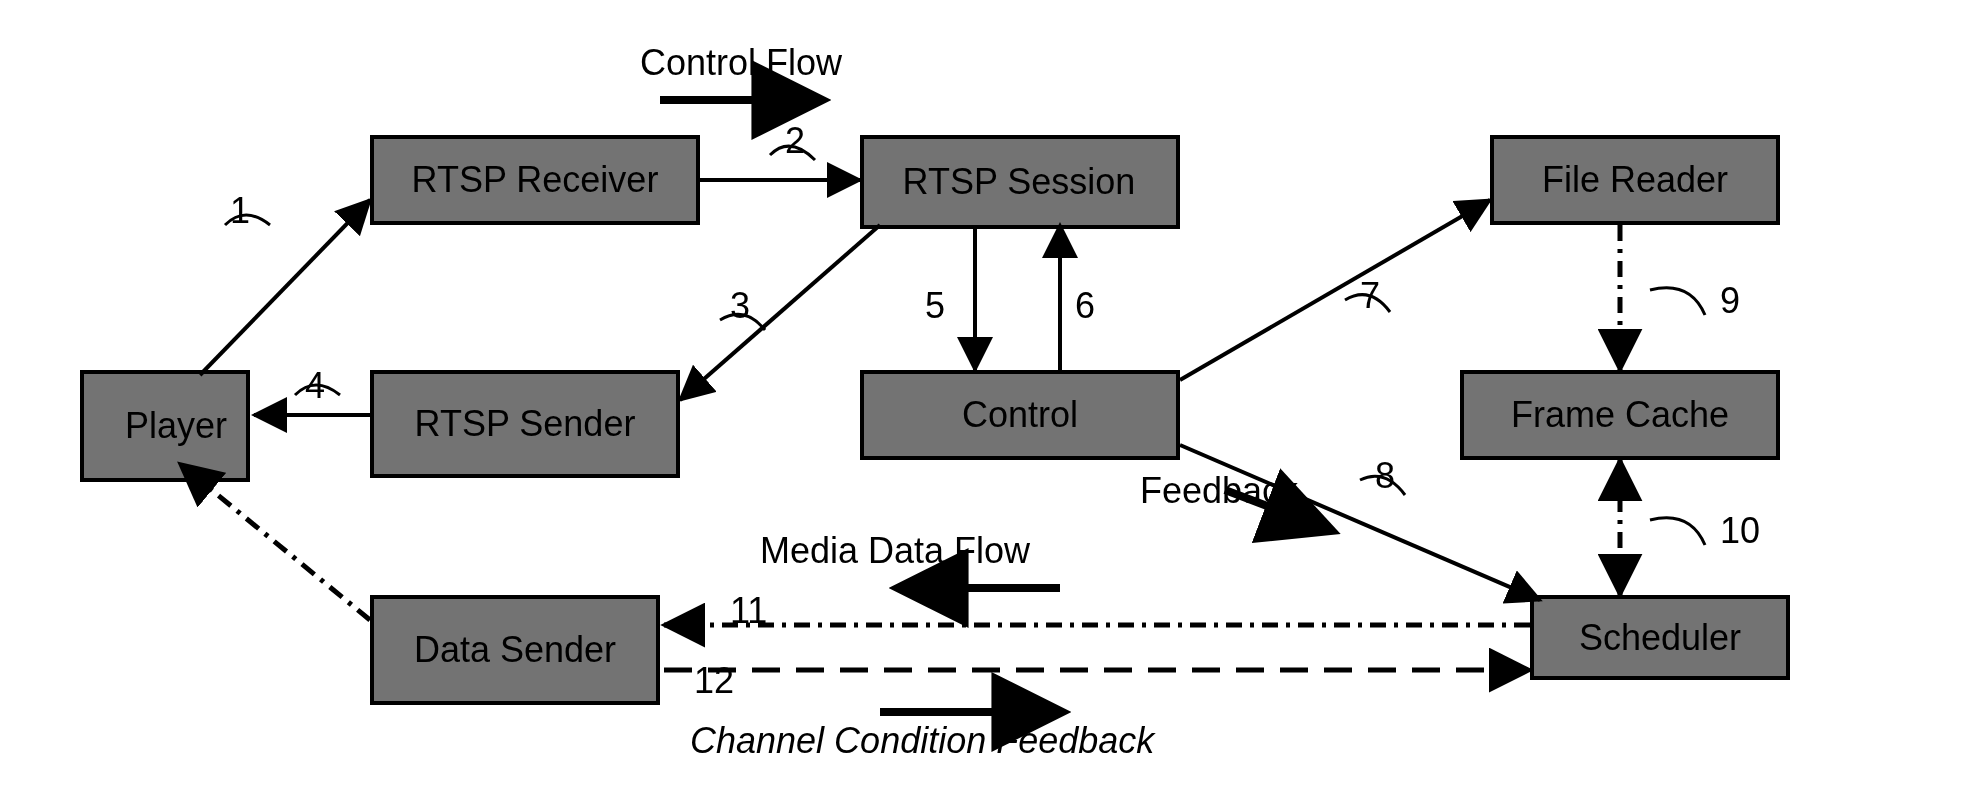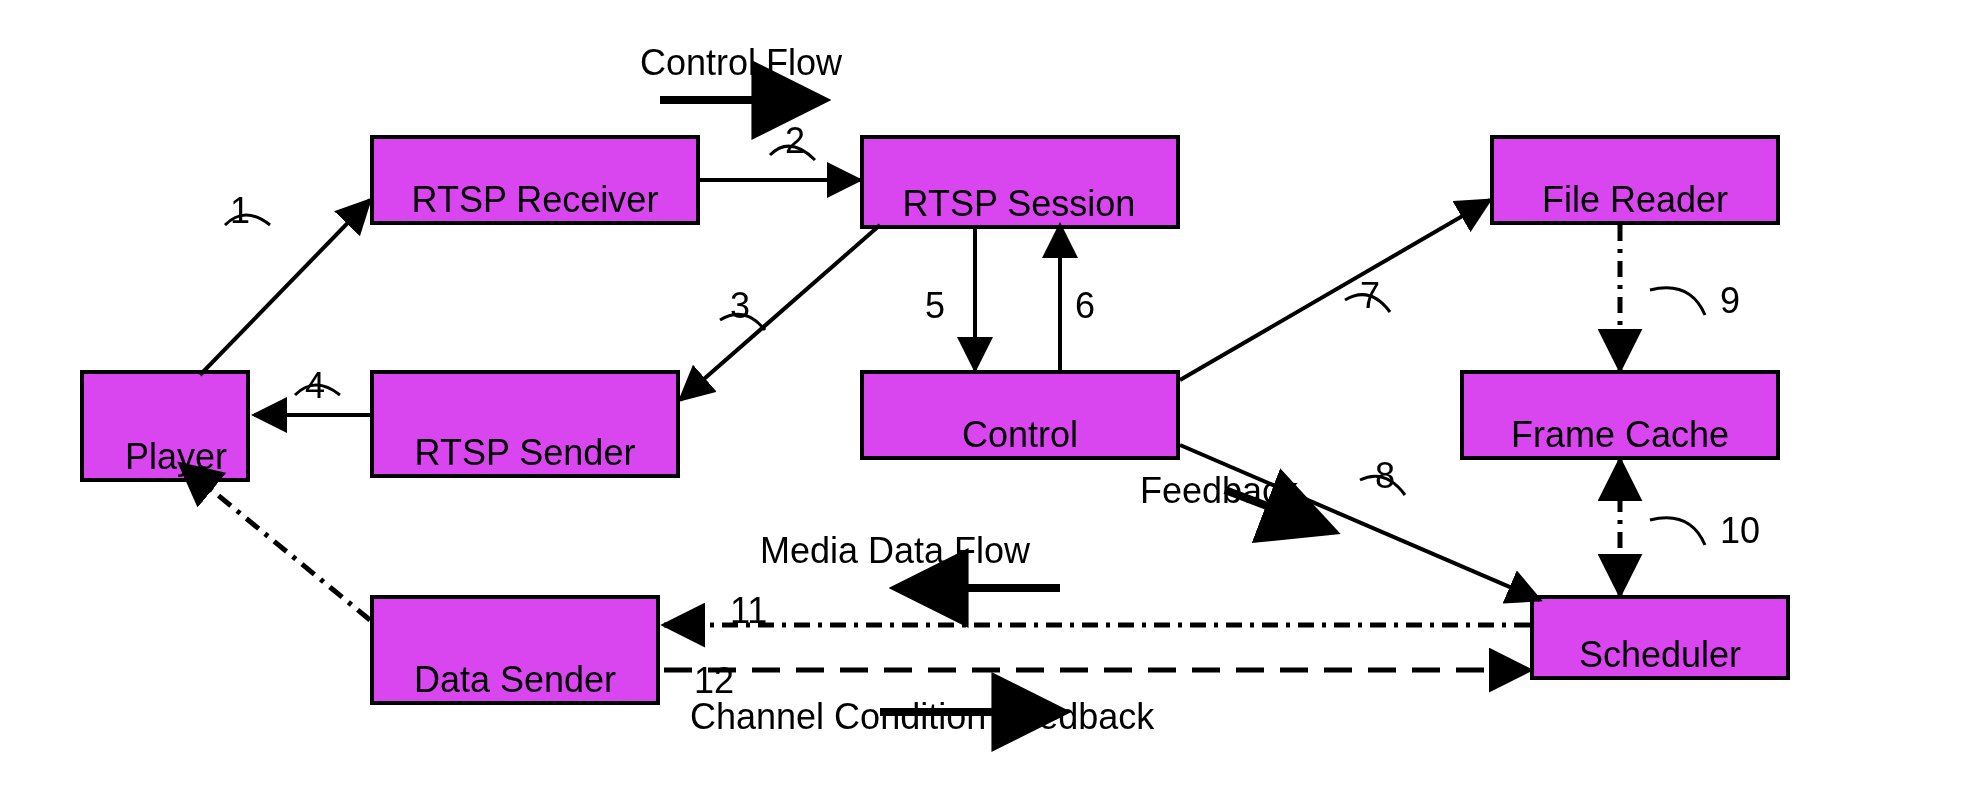--- a/index.html
+++ b/index.html
@@ -11,23 +11,23 @@
     font-family: Arial, Helvetica, sans-serif;
   }
   .canvas {
     position: relative;
     width: 1974px;
     height: 809px;
   }
   .box {
     position: absolute;
     border: 4px solid #000;
-    background: #d946ef;
+    background: #737373;
     display: flex;
-    align-items: flex-end;
+    align-items: center;
     justify-content: center;
     font-size: 36px;
     font-weight: 500;
     box-sizing: border-box;
     padding: 0 18px;
     white-space: nowrap;
   }
   .label {
     position: absolute;
     font-size: 36px;
@@ -73,21 +73,21 @@
   <div class="box" style="left:370px; top:595px; width:290px; height:110px;">
       <span>Data Sender</span>
     </div>
   <div class="box" style="left:1530px;top:595px; width:260px; height:85px;">
       <span>Scheduler</span>
     </div>
 
   <div class="label" style="left:640px; top:42px;">Control Flow</div>
   <div class="label" style="left:1140px;top:470px;">Feedback</div>
   <div class="label" style="left:760px; top:530px;">Media Data Flow</div>
-  <div class="label" style="left:690px; top:696px;">Channel Condition Feedback</div>
+  <div class="label" style="left:690px; top:720px;font-style:italic;">Channel Condition Feedback</div>
 
   <div class="label" style="left:230px; top:190px;">1</div>
   <div class="label" style="left:785px; top:120px;">2</div>
   <div class="label" style="left:730px; top:285px;">3</div>
   <div class="label" style="left:305px; top:365px;">4</div>
   <div class="label" style="left:925px; top:285px;">5</div>
   <div class="label" style="left:1075px;top:285px;">6</div>
   <div class="label" style="left:1360px;top:275px;">7</div>
   <div class="label" style="left:1375px;top:455px;">8</div>
   <div class="label" style="left:1720px;top:280px;">9</div>

